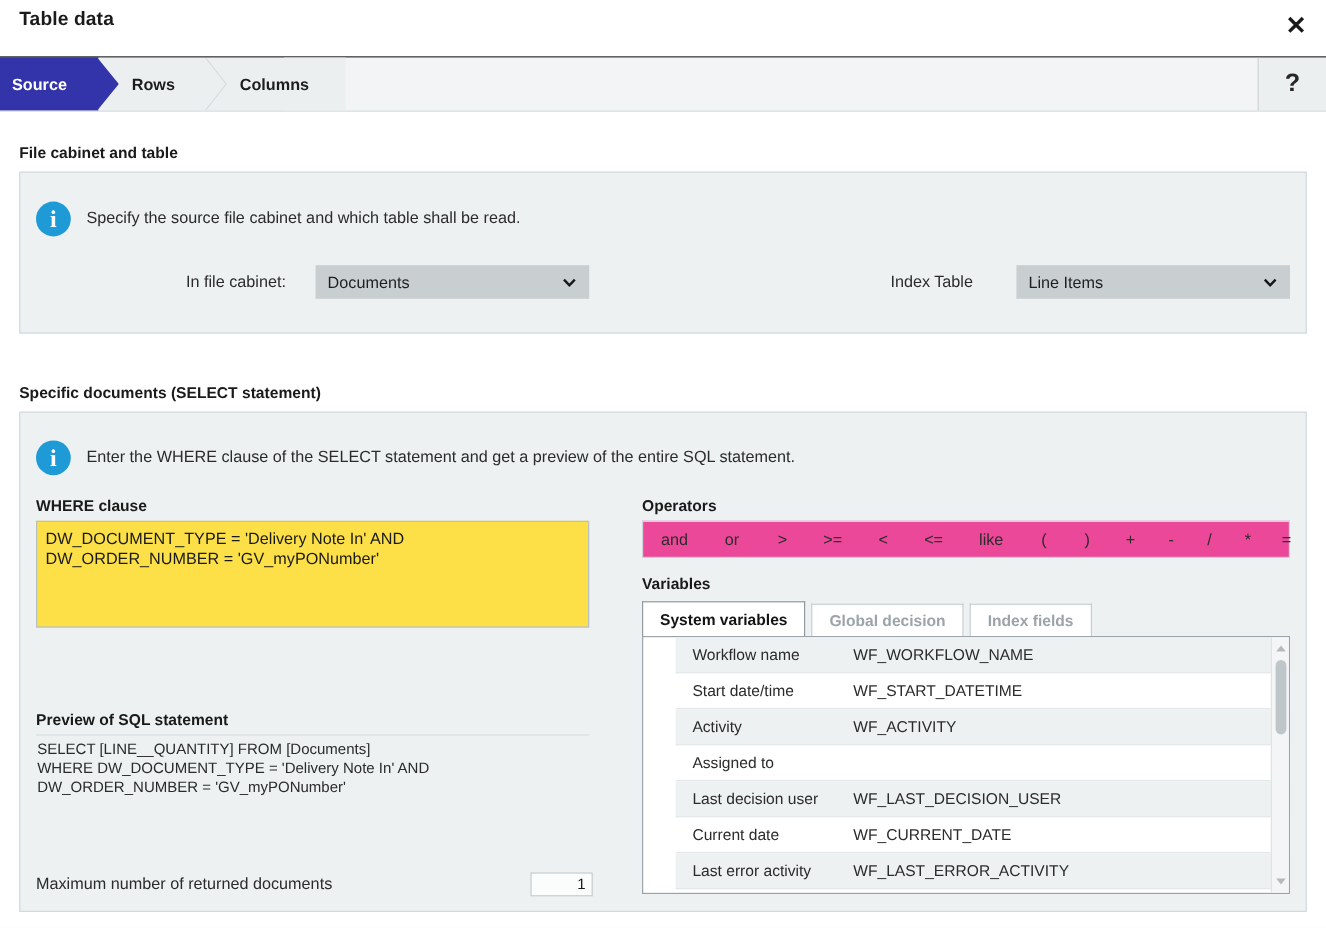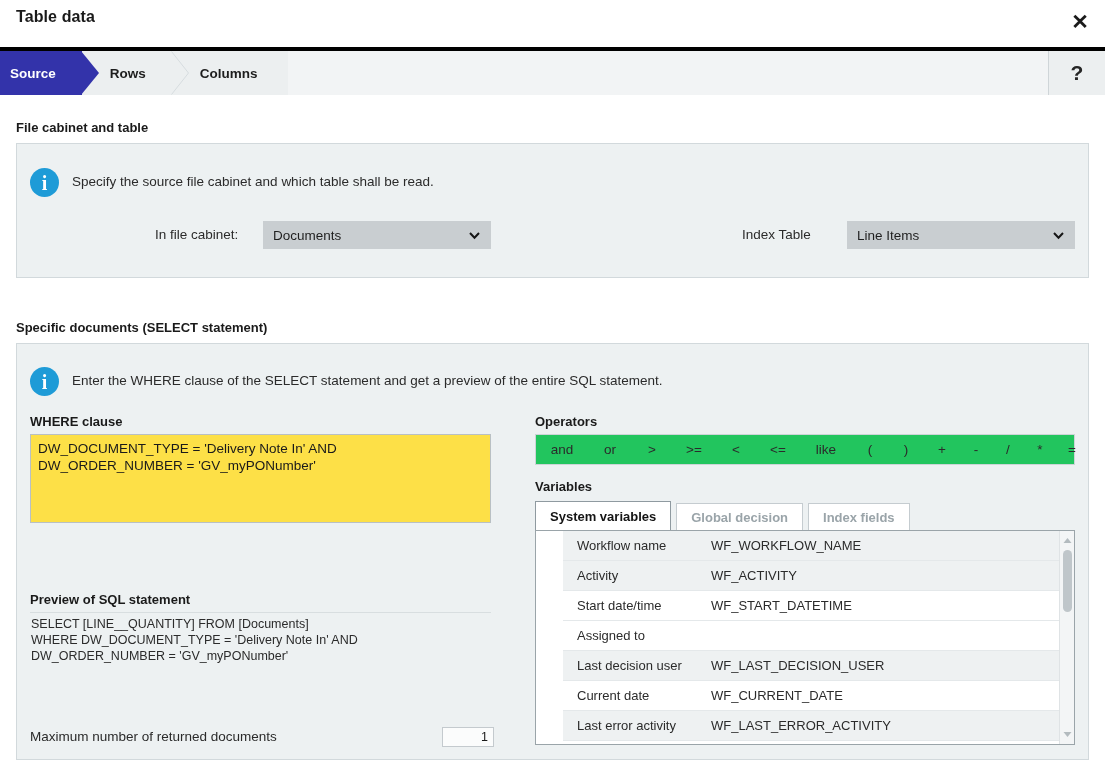--- a/index.html
+++ b/index.html
@@ -25,21 +25,21 @@
     width: 26px; height: 26px;
     display: flex; align-items: center; justify-content: center;
     cursor: pointer; color: #1a1a1a;
     font-size: 21px; font-weight: bold; line-height: 1;
   }
 
   
   .tabstrip {
     position: absolute; left: 0; top: 47px; width: 1105px; height: 46px;
     background: #eef1f2;
-    border-top: 4px solid #000000;
+    border-top: 1px solid #000000;
     border-bottom: 1px solid #d3d9dc;
     text-align: center;
   }
   .crumbs {
     position: absolute; left: 0; top: 0; height: 44px;
     display: flex; align-items: stretch;
   }
   .crumb {
     position: relative;
     display: flex; align-items: center;
@@ -165,21 +165,21 @@
     font-size: 12.5px; color: #1a1a1a;
     text-align: right;
     padding: 0 5px;
     display: flex; align-items: center; justify-content: flex-end;
     cursor: text;
   }
 
   
   .ops-box {
     position: absolute;
-    background: #22c55e;
+    background: #ec4899;
     border: 1px solid #cdd4d7;
     height: 31px;
     display: flex; align-items: center;
   }
   .op {
     font-size: 13.5px; color: #2b2b2b;
     cursor: pointer;
     text-align: center;
     line-height: 29px;
     flex: 0 0 auto;
@@ -372,27 +372,27 @@
       <span>Index fields</span>
     </div>
   </div>
 
   <div class="vlist" style="left:518px; top:186px; width:540px; height:215px;padding-left:27px;">
 
     <div class="vrow alt">
       <span class="vname">Workflow name</span>
       <span class="vcode">WF_WORKFLOW_NAME</span>
     </div>
+    <div class="vrow">
+      <span class="vname">Start date/time</span>
+      <span class="vcode">WF_START_DATETIME</span>
+    </div>
     <div class="vrow alt">
       <span class="vname">Activity</span>
       <span class="vcode">WF_ACTIVITY</span>
-    </div>
-    <div class="vrow">
-      <span class="vname">Start date/time</span>
-      <span class="vcode">WF_START_DATETIME</span>
     </div>
     <div class="vrow">
       <span class="vname">Assigned to</span>
     </div>
     <div class="vrow alt">
       <span class="vname">Last decision user</span>
       <span class="vcode">WF_LAST_DECISION_USER</span>
     </div>
     <div class="vrow">
       <span class="vname">Current date</span>

